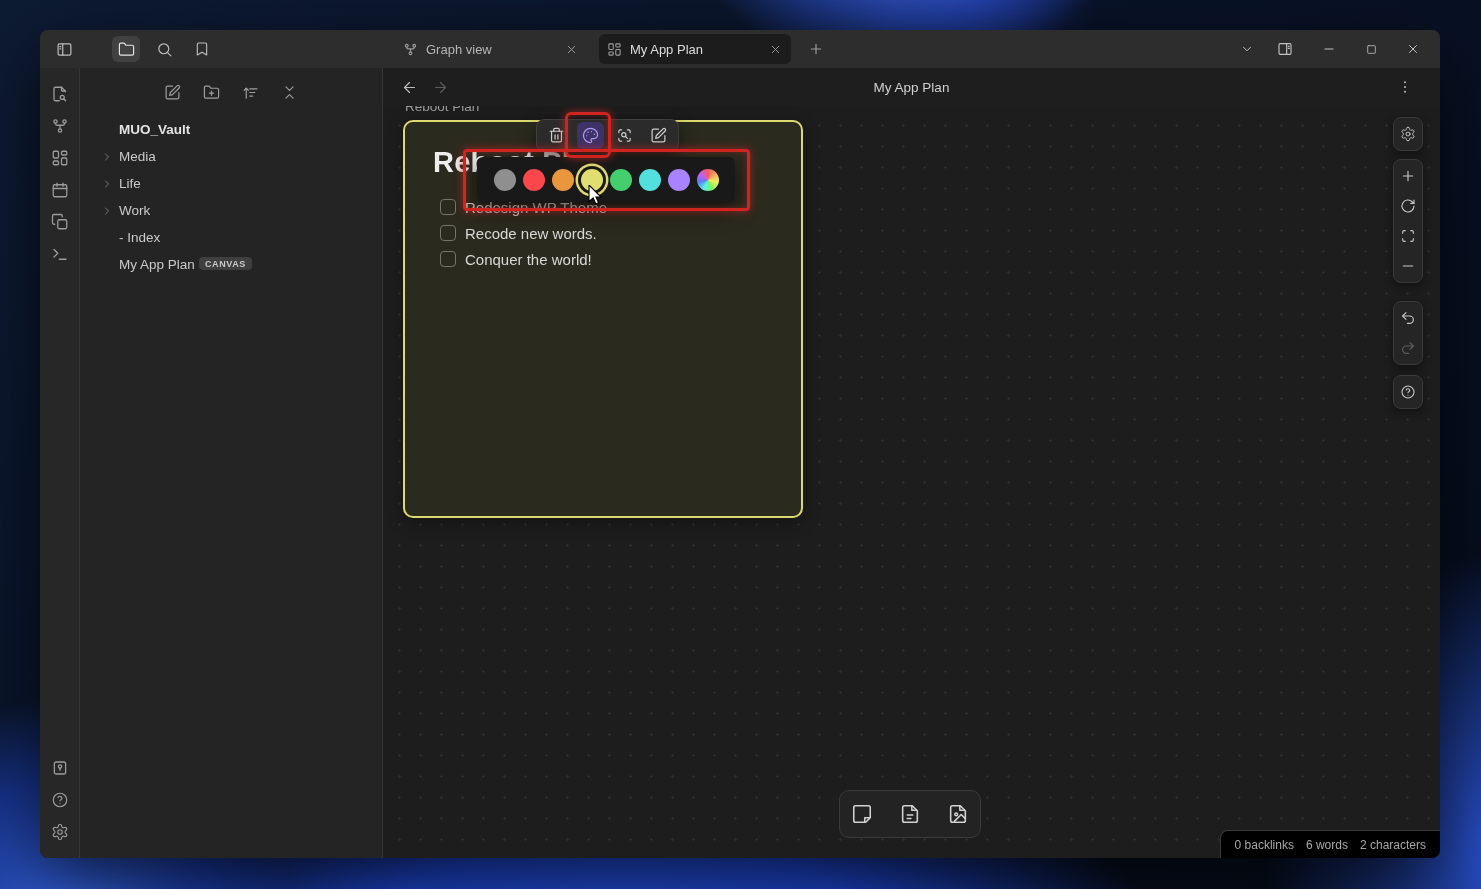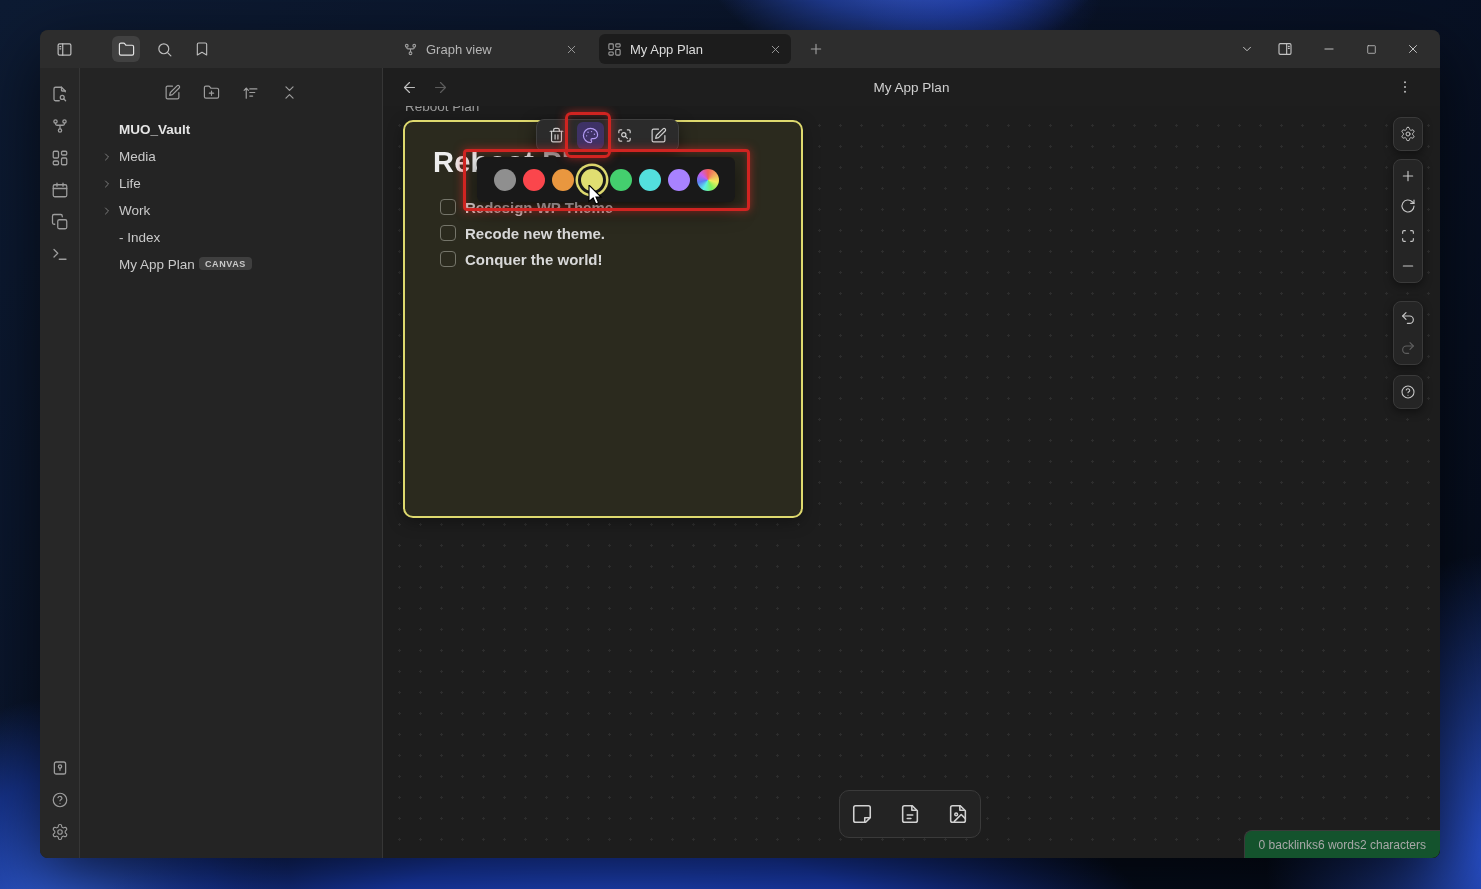--- a/index.html
+++ b/index.html
@@ -68,21 +68,21 @@
   .view-title { position:absolute; left:0; right:0; text-align:center; font-size:13.5px; color:#cfcfcf; pointer-events:none; }
   .kebab { position:absolute; right:24px; width:22px; height:22px; display:flex; align-items:center; justify-content:center; color:#bdbdbd; background:none; border:none; }
   .canvas { position:absolute; left:0; right:0; top:38px; bottom:0; overflow:hidden;
     background-color:#1d1d1d;
     background-image:radial-gradient(circle, #2d2d2d 1.1px, transparent 1.4px);
     background-size:21px 21px; background-position:6px 9px; }
   .node-label { position:absolute; left:22px; top:-7px; font-size:13.5px; color:#9b9b9b; }
   .card { position:absolute; left:20px; top:14px; width:400px; height:398px; border:2.5px solid #ded96e; border-radius:10px; background:#2b2a1e; box-shadow:0 4px 16px rgba(0,0,0,.35); z-index:1; }
   .card h1 { margin:24px 0 0 28px; font-size:29px; color:#ededed; letter-spacing:.2px; }
   .todos { margin-top:15px; }
-  .todo { height:26px; display:flex; align-items:center; padding-left:35px;font-weight:bold; }
+  .todo { height:26px; display:flex; align-items:center; padding-left:35px; }
   .todo .cb { width:16px; height:16px; border:1.5px solid #75756a; border-radius:4px; margin-right:9px; background:transparent; flex:0 0 auto; }
   .todo .tdl { font-size:15px; color:#d8d8d8; }
   
   .node-toolbar { position:absolute; left:153px; top:13px; height:33px; padding:3px 6px; display:flex; align-items:center; gap:7px; background:#2b2b2b; border:1px solid #3f3f3f; border-radius:8px; box-shadow:0 6px 16px rgba(0,0,0,.5); z-index:5; }
   .ntb { width:27px; height:27px; border-radius:6px; display:flex; align-items:center; justify-content:center; color:#cfcfcf; background:none; border:none; }
   .ntb .i { width:17px; height:17px; }
   .ntb.palette-active { background:#3e3266; color:#b29bf4; }
   
   .color-panel { position:absolute; left:94px; top:51px; width:258px; height:45px; background:#191919; border-radius:6px; display:flex; align-items:center; justify-content:center; gap:7px; box-shadow:0 8px 20px rgba(0,0,0,.55); z-index:6; }
   .swatch { width:22px; height:22px; border-radius:50%; border:none; flex:0 0 auto; }
@@ -96,21 +96,21 @@
   .ctl-group { position:absolute; right:17px; width:30px; background:#252525; border:1px solid #3a3a3a; border-radius:8px; box-shadow:0 3px 10px rgba(0,0,0,.45); display:flex; flex-direction:column; align-items:center; padding:1px 0; z-index:4; }
   .ctl { width:28px; height:30px; display:flex; align-items:center; justify-content:center; color:#c7c7c7; background:none; border:none; }
   .ctl .i { width:16px; height:16px; }
   .ctl.dim { color:#5f5f5f; }
   .g-settings { top:11px; } .g-zoom { top:53px; } .g-history { top:195px; } .g-help { top:269px; }
   
   .add-toolbar { position:absolute; left:456px; top:684px; width:142px; height:48px; background:#232323; border:1px solid #3a3a3a; border-radius:10px; display:flex; align-items:center; justify-content:center; gap:8px; z-index:4; }
   .addb { width:40px; height:40px; border-radius:8px; display:flex; align-items:center; justify-content:center; color:#d2d2d2; background:none; border:none; }
   .addb .i { width:22px; height:22px; }
   
-  .statusbar { position:absolute; right:0; bottom:0; height:28px; background:#14532d; border-top:1px solid #3a3a3a; border-left:1px solid #3a3a3a; border-top-left-radius:8px; border-bottom-right-radius:8px; display:flex; align-items:center; padding:0 14px; font-size:12px; color:#a8a8a8; z-index:10; }
+  .statusbar { position:absolute; right:0; bottom:0; height:28px; background:#000000; border-top:1px solid #3a3a3a; border-left:1px solid #3a3a3a; border-top-left-radius:8px; border-bottom-right-radius:8px; display:flex; align-items:center; gap:12px; padding:0 14px; font-size:12px; color:#a8a8a8; z-index:10; }
   .i { fill:none; stroke:currentColor; stroke-width:1.7; stroke-linecap:round; stroke-linejoin:round; display:block; }
 </style>
 </head>
 <body>
 
 <div class="window">
 
   <div class="titlebar">
     <div class="tb-left">
       <button class="tb-btn">
@@ -434,21 +434,21 @@
 
         <div class="card" style="border-color: rgb(222, 217, 110); background-color: rgb(43, 42, 30);">
           <h1>Reboot Plan</h1>
           <div class="todos">
             <div class="todo">
               <span class="cb"></span>
               <span class="tdl">Redesign WP Theme</span>
             </div>
             <div class="todo">
               <span class="cb"></span>
-              <span class="tdl">Recode new theme.</span>
+              <span class="tdl">Recode new words.</span>
             </div>
             <div class="todo">
               <span class="cb"></span>
               <span class="tdl">Conquer the world!</span>
             </div>
           </div>
         </div>
 
         <div class="node-toolbar">
           <button class="ntb">

